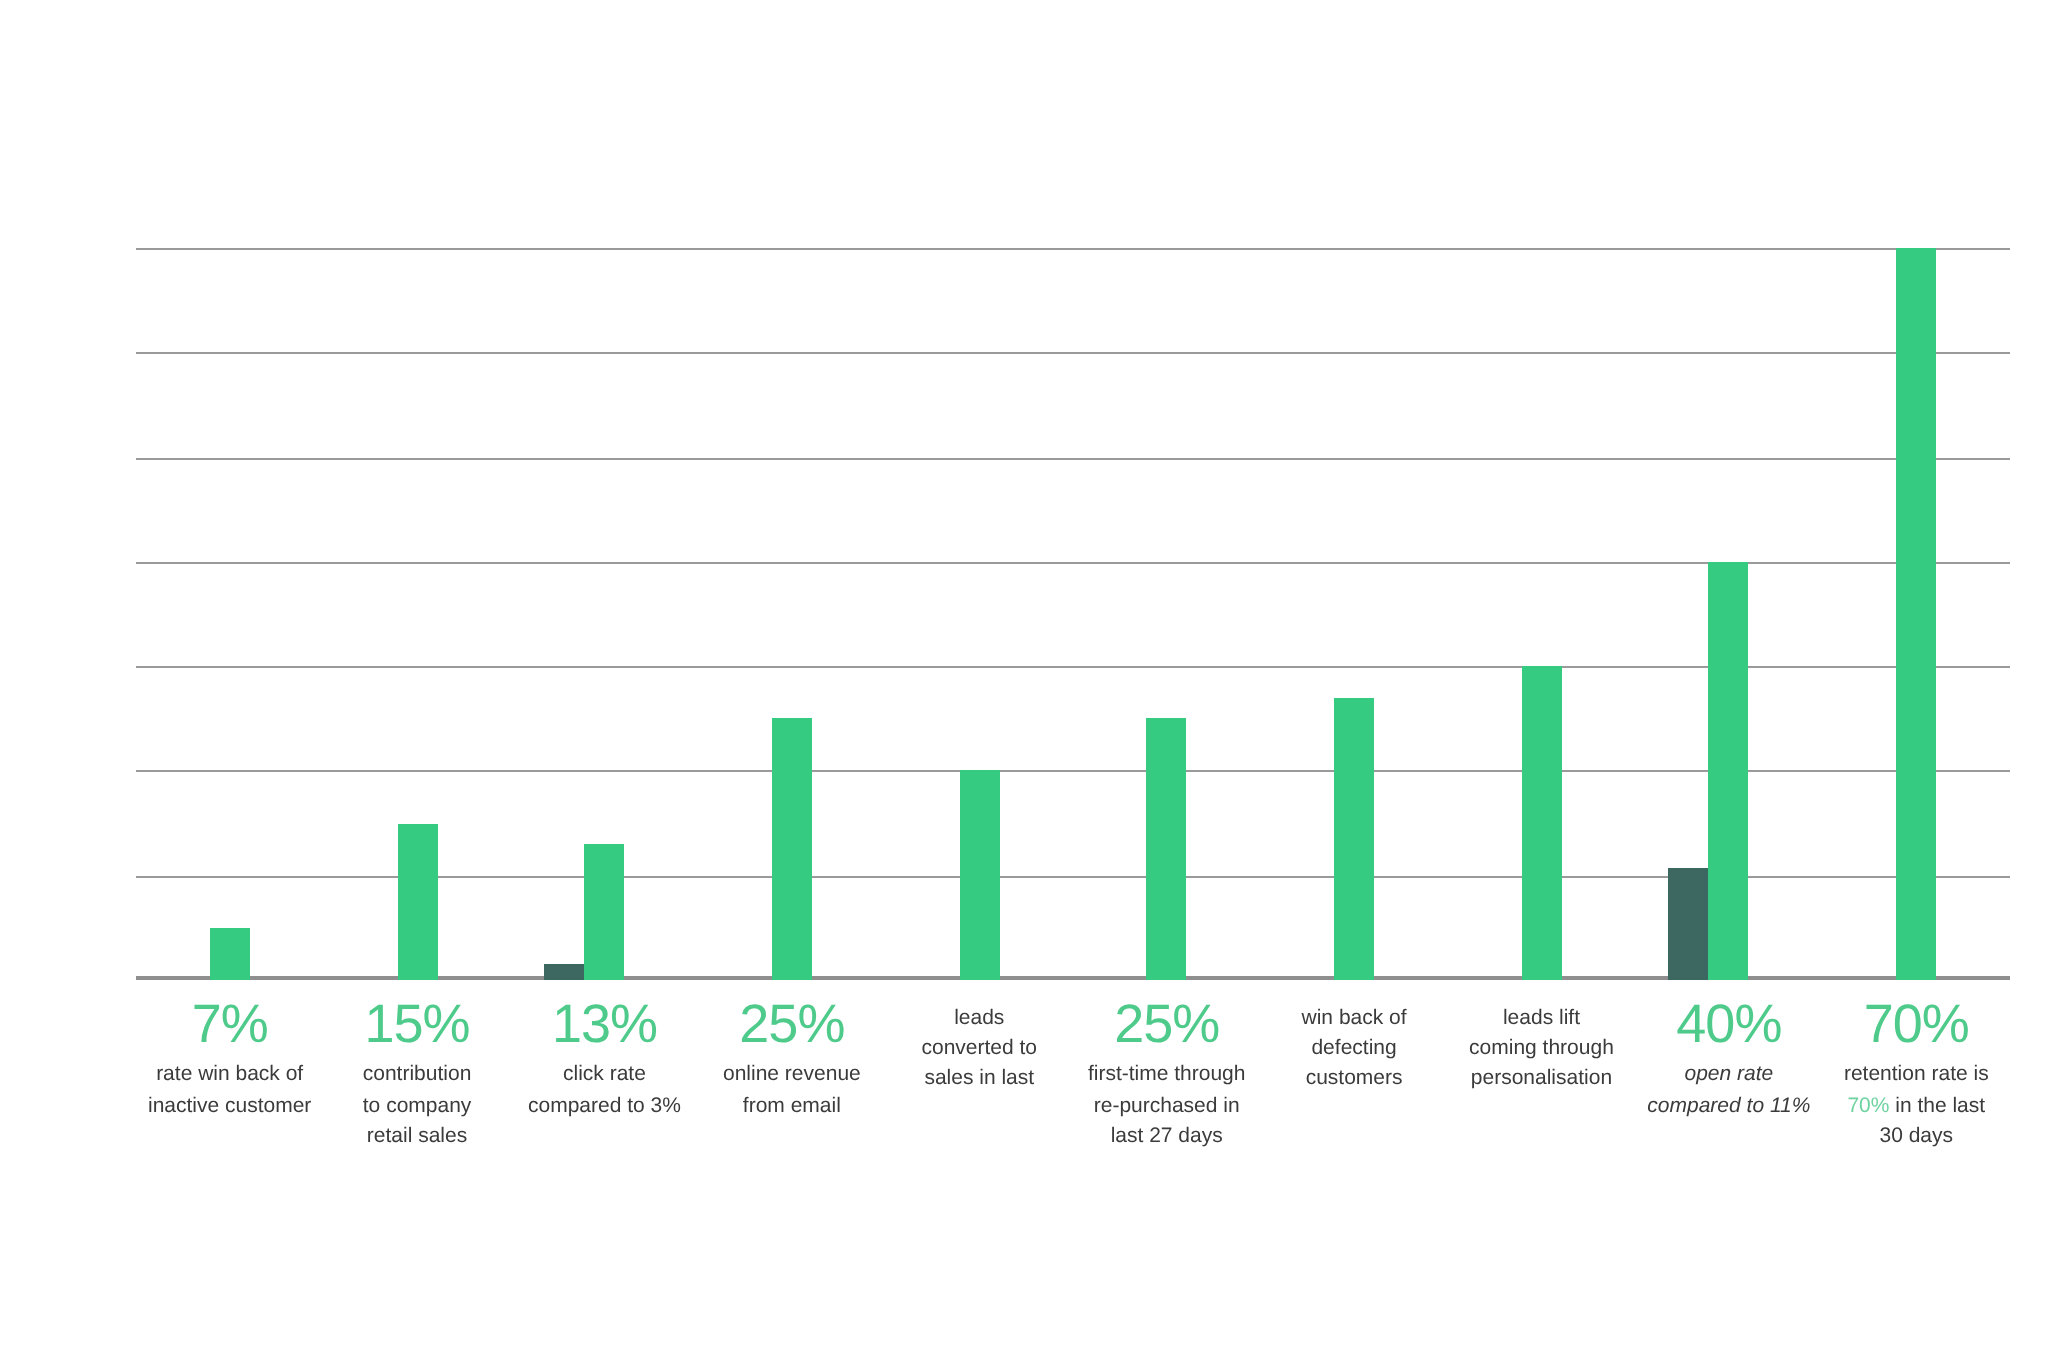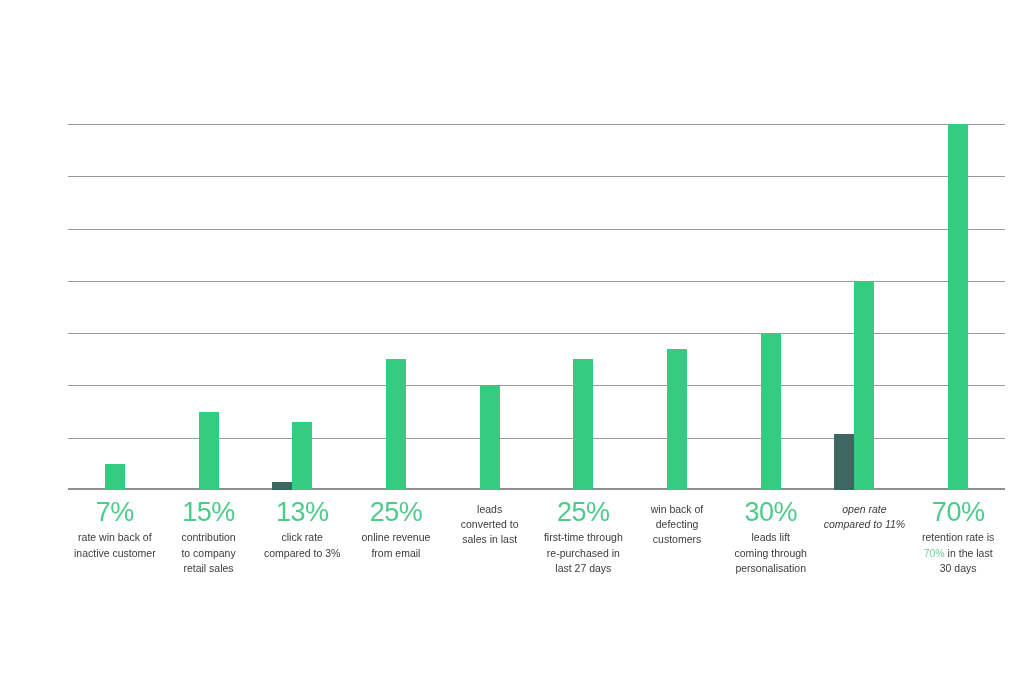--- a/index.html
+++ b/index.html
@@ -228,28 +228,28 @@
         </div>
       </div>
       <div class="x-cell" style="left: 552.2px; width: 113.7px;">
         <div class="x-desc" style="color: rgb(59, 59, 59);">
           <div>win back of</div>
           <div>defecting</div>
           <div>customers</div>
         </div>
       </div>
       <div class="x-cell" style="left: 645.9px; width: 113.7px;">
-        <div class="x-pct" style="color: rgb(78, 203, 139);">30%</div>
         <div class="x-desc" style="color: rgb(59, 59, 59);">
           <div>leads lift</div>
           <div>coming through</div>
           <div>personalisation</div>
         </div>
       </div>
       <div class="x-cell" style="left: 739.6px; width: 113.7px;">
+        <div class="x-pct" style="color: rgb(78, 203, 139);">40%</div>
         <div class="x-desc" style="color: rgb(59, 59, 59); font-style: italic;">
           <div>open rate</div>
           <div>compared to 11%</div>
         </div>
       </div>
       <div class="x-cell" style="left: 833.3px; width: 113.7px;">
         <div class="x-pct" style="color: rgb(78, 203, 139);">70%</div>
         <div class="x-desc" style="color: rgb(59, 59, 59);">
           <div>retention rate is</div>
           <div><span class="hl">70%</span> in the last</div>

